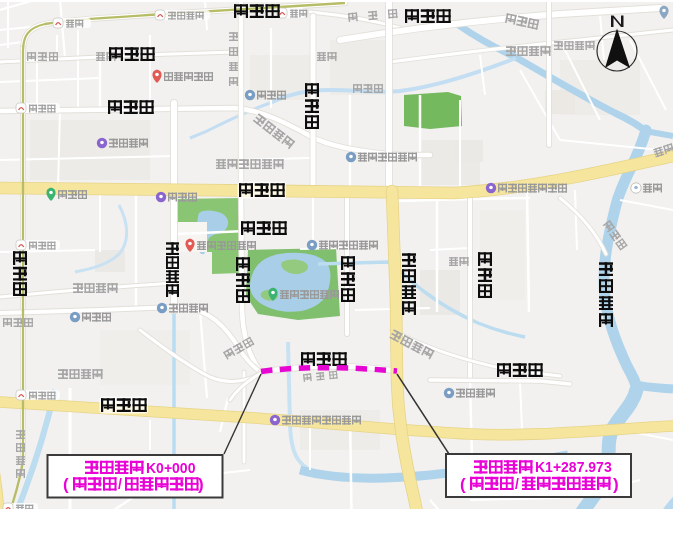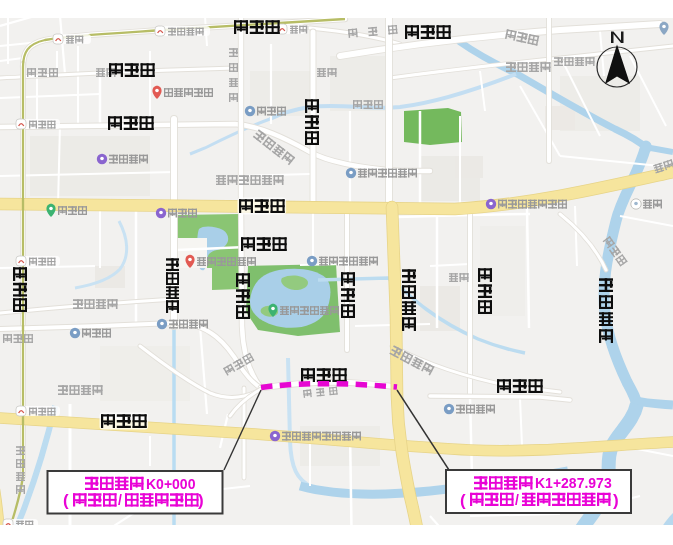--- a/index.html
+++ b/index.html
@@ -1,14 +1,14 @@
 <!DOCTYPE html>
 <html><head><meta charset="utf-8"><style>
 html,body{margin:0;padding:0;background:#fff;}
-#map{position:relative;width:673px;height:509px;overflow:hidden;margin-top:16px;}
+#map{position:relative;width:673px;height:509px;overflow:hidden;}
 svg{display:block}
 </style></head><body>
 <div id="map">
 
 <svg width="673" height="545" viewBox="0 0 673 545" font-family="Liberation Sans, sans-serif">
 
 <rect x="0" y="0" width="673" height="545" fill="#f2f1ef"></rect>
 
 <rect x="30" y="120" width="120" height="60" fill="#ecebe7"></rect>
 <rect x="250" y="55" width="60" height="45" fill="#edece8"></rect>

